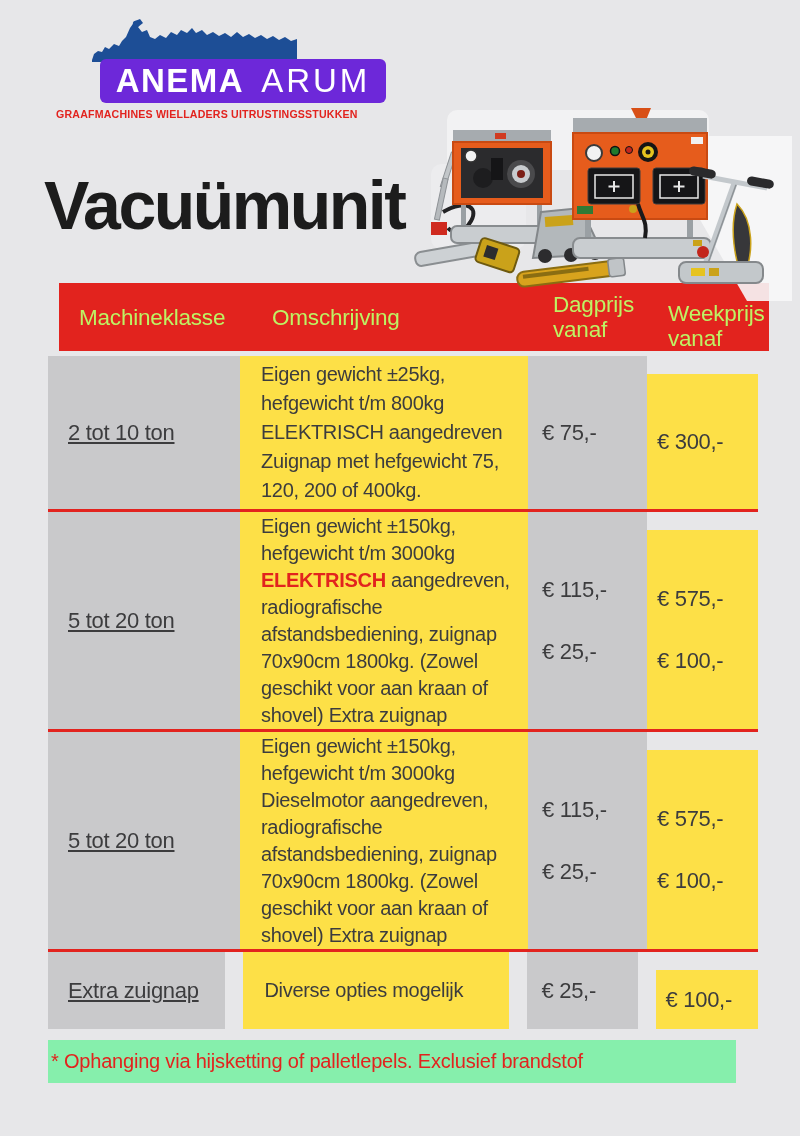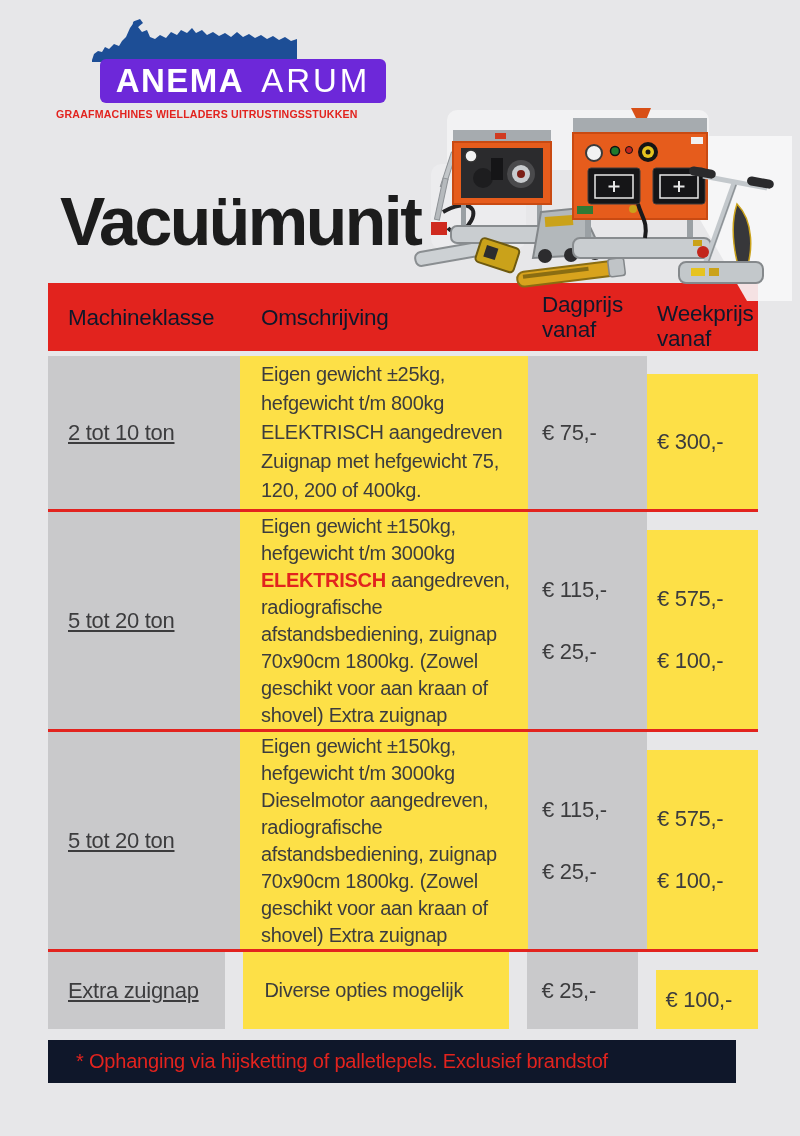--- a/index.html
+++ b/index.html
@@ -18,50 +18,50 @@
     display:flex;align-items:center;justify-content:center;gap:17px;margin-left:48px;
   }
   .brand-bold{color:#fff;font-weight:700;font-size:33px;letter-spacing:1.5px;}
   .brand-light{color:#fff;font-weight:400;font-size:33px;letter-spacing:3px;}
   .brand-tagline{
     position:absolute;left:56px;top:108px;width:300px;
     color:#e2231e;font-weight:700;font-size:10.6px;letter-spacing:0.2px;white-space:nowrap;
   }
   
   .title{
-    position:absolute;left:44px;top:166px;margin:16px;
+    position:absolute;left:44px;top:166px;margin:0;
     font-size:68px;font-weight:700;color:#1c1c1c;letter-spacing:-2.5px;
   }
   
   .photo-svg{position:absolute;left:395px;top:106px;width:405px;height:200px;z-index:5;}
   
   .thead{
-    position:absolute;left:48px;top:283px;width:710px;height:68px;
-    background:#e2231e;color:#0f172a;display:flex;z-index:1;
+    position:absolute;left:59px;top:283px;width:710px;height:68px;
+    background:#e2231e;color:#bef264;display:flex;z-index:1;
   }
   .th{display:flex;align-items:center;font-size:22.5px;letter-spacing:-0.2px;white-space:pre-line;line-height:25px;}
   .c1{width:192px;box-sizing:border-box;padding-left:20px;}
   .c2{width:288px;box-sizing:border-box;padding-left:21px;padding-right:8px;}
   .c3{width:119px;box-sizing:border-box;padding-left:14px;}
   .c4{width:111px;box-sizing:border-box;padding-left:10px;margin-top:18px;}
   .tbody{position:absolute;left:48px;top:356px;width:710px;z-index:2;}
   .row{display:flex;width:710px;}
   .r1{height:153px;} .r2{height:217px;} .r3{height:217px;} .r4{height:77px;gap:18px;}
   .sep{height:3px;width:710px;background:#e2231e;}
   .cell{display:flex;flex-direction:column;justify-content:center;color:#3c3c3e;}
   .dark{background:#c9c9cb;} .light{background:#fde047;}
   .klasse{font-size:22px;letter-spacing:-0.3px;text-decoration:underline;}
   .desc{font-size:20px;line-height:27px;letter-spacing:-0.3px;white-space:pre-line;}
   .r1 .desc{line-height:29px;}
   .hl{color:#e2231e;font-weight:700;margin-top:47px;}
   .prices{font-size:22px;letter-spacing:-0.3px;row-gap:36px;}
   
   .footbar{
     position:absolute;left:48px;top:1040px;width:688px;height:43px;
-    background:#0f172a;display:flex;align-items:center;box-sizing:border-box;padding-left:28px;
+    background:#86efac;display:flex;align-items:center;box-sizing:border-box;padding-left:3px;
   }
   .footnote{color:#e2231e;font-size:20px;letter-spacing:-0.2px;}
 </style>
 </head>
 <body>
 
 <div class="page">
 
   <header class="brand">
     <svg class="machines-svg" viewBox="0 0 205 44">

